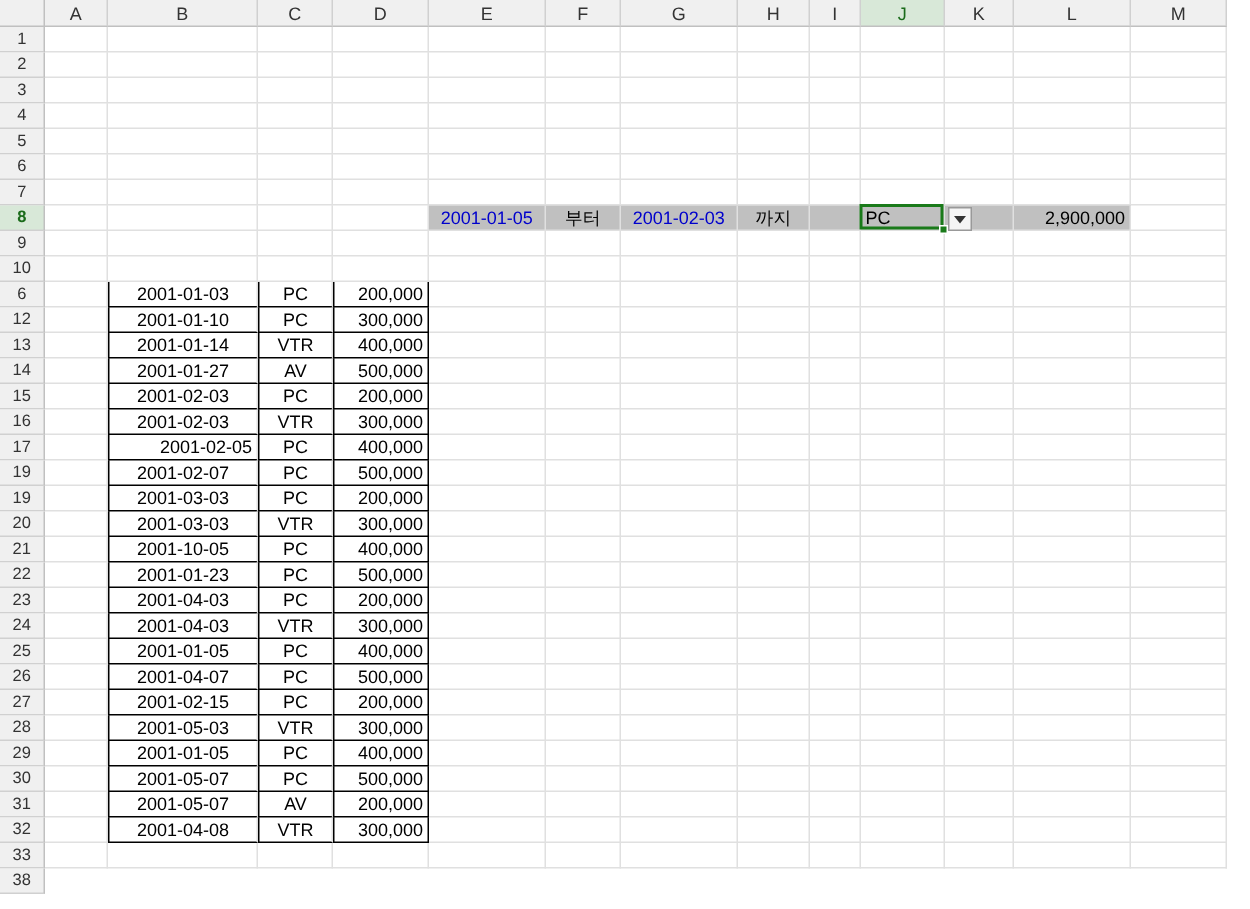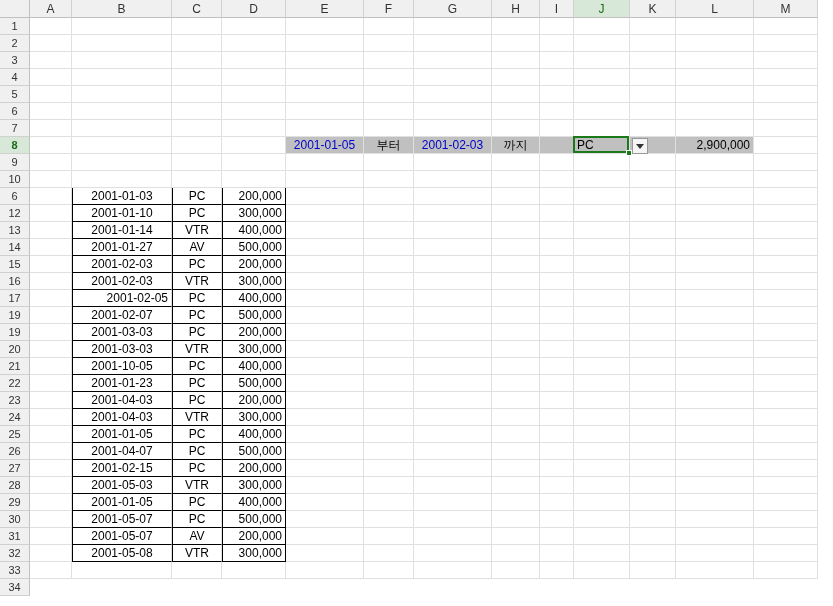--- a/index.html
+++ b/index.html
@@ -177,21 +177,21 @@
       <div class="row-header">24</div>
       <div class="row-header">25</div>
       <div class="row-header">26</div>
       <div class="row-header">27</div>
       <div class="row-header">28</div>
       <div class="row-header">29</div>
       <div class="row-header">30</div>
       <div class="row-header">31</div>
       <div class="row-header">32</div>
       <div class="row-header">33</div>
-      <div class="row-header">34</div>
+      <div class="row-header">38</div>
     </div>
   <div class="grid" id="grid">
       <div class="grid-row">
         <div class="cell" style="width: 42px;"></div>
         <div class="cell" style="width: 100px;"></div>
         <div class="cell" style="width: 50px;"></div>
         <div class="cell" style="width: 64px;"></div>
         <div class="cell" style="width: 78px;"></div>
         <div class="cell" style="width: 50px;"></div>
         <div class="cell" style="width: 78px;"></div>
@@ -647,21 +647,21 @@
         <div class="cell" style="width: 78px;"></div>
         <div class="cell" style="width: 48px;"></div>
         <div class="cell" style="width: 34px;"></div>
         <div class="cell" style="width: 56px;"></div>
         <div class="cell" style="width: 46px;"></div>
         <div class="cell" style="width: 78px;"></div>
         <div class="cell" style="width: 64px;"></div>
       </div>
       <div class="grid-row">
         <div class="cell" style="width: 42px;"></div>
-        <div class="cell center bl bb" style="width: 100px;">2001-05-08</div>
+        <div class="cell center bl bb" style="width: 100px;">2001-04-08</div>
         <div class="cell center bl bb" style="width: 50px;">VTR</div>
         <div class="cell right bl br bb" style="width: 64px;">300,000</div>
         <div class="cell" style="width: 78px;"></div>
         <div class="cell" style="width: 50px;"></div>
         <div class="cell" style="width: 78px;"></div>
         <div class="cell" style="width: 48px;"></div>
         <div class="cell" style="width: 34px;"></div>
         <div class="cell" style="width: 56px;"></div>
         <div class="cell" style="width: 46px;"></div>
         <div class="cell" style="width: 78px;"></div>

